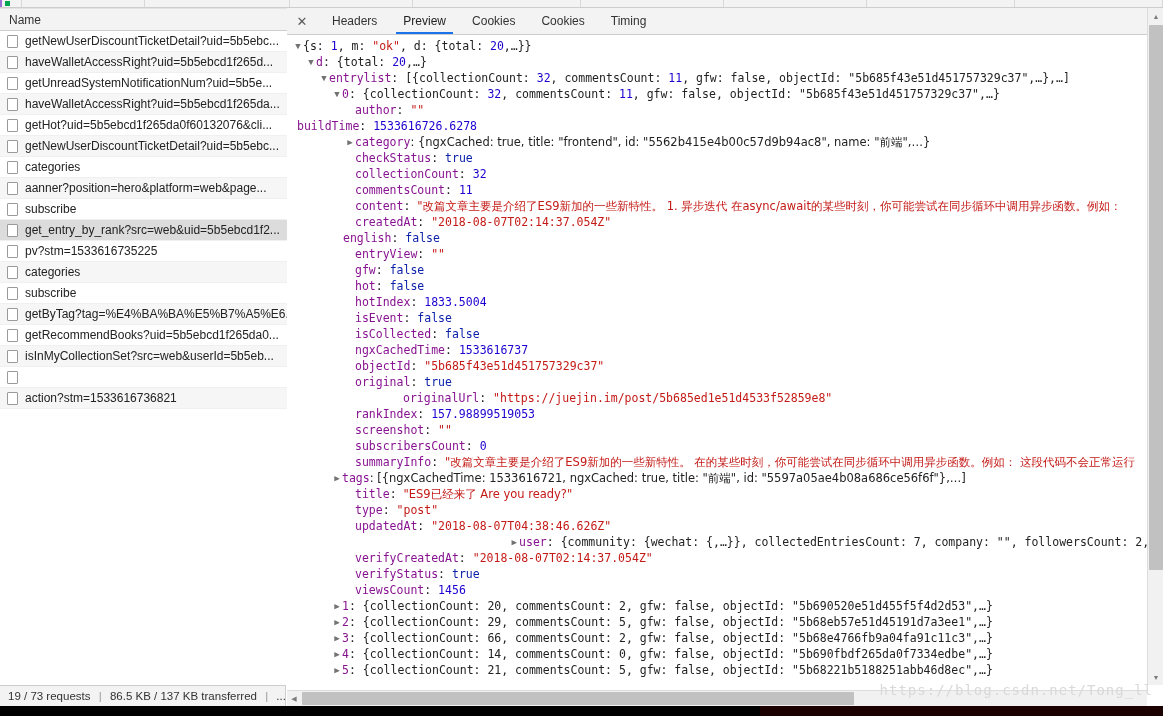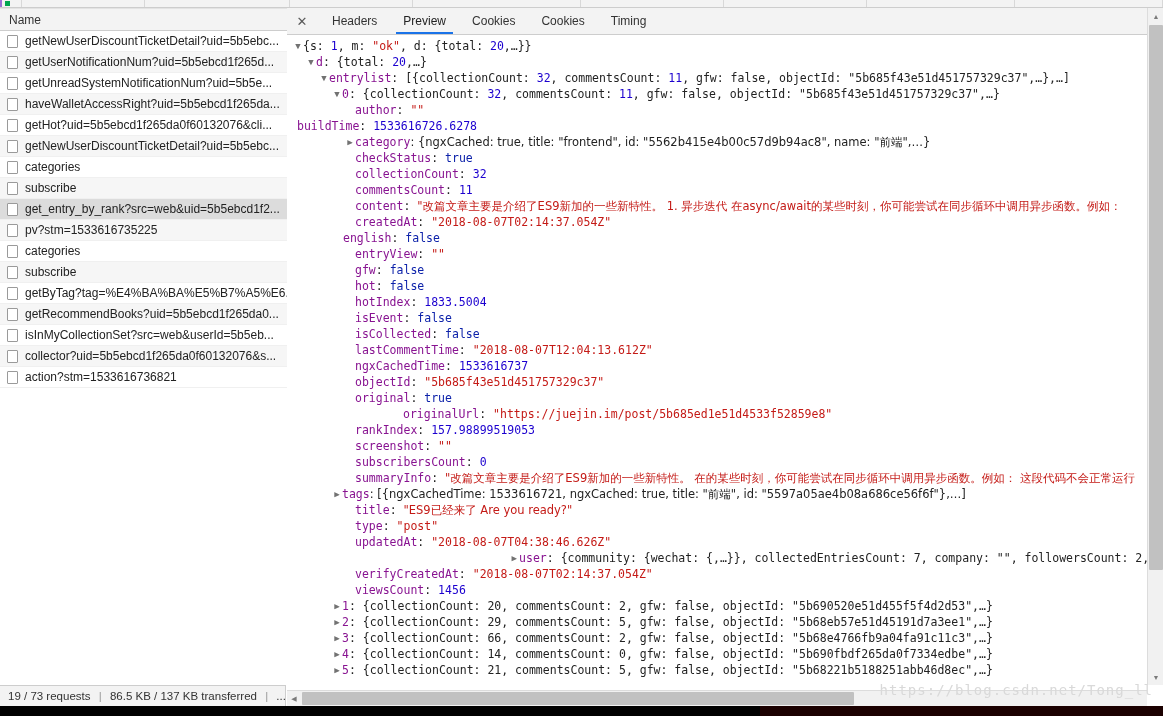--- a/index.html
+++ b/index.html
@@ -290,21 +290,21 @@
 
   <div class="left-panel">
     <div class="left-header">Name</div>
     <div id="req-list">
         <div class="req-row">
           <span class="req-icon"></span>
           <span class="req-name">getNewUserDiscountTicketDetail?uid=5b5ebc...</span>
         </div>
         <div class="req-row">
           <span class="req-icon"></span>
-          <span class="req-name">getUserNotificationNum?uid=5b5ebcd1f265d...</span>
+          <span class="req-name">haveWalletAccessRight?uid=5b5ebcd1f265d...</span>
         </div>
         <div class="req-row">
           <span class="req-icon"></span>
           <span class="req-name">getUnreadSystemNotificationNum?uid=5b5e...</span>
         </div>
         <div class="req-row">
           <span class="req-icon"></span>
           <span class="req-name">haveWalletAccessRight?uid=5b5ebcd1f265da...</span>
         </div>
         <div class="req-row">
@@ -314,20 +314,24 @@
         <div class="req-row">
           <span class="req-icon"></span>
           <span class="req-name">getNewUserDiscountTicketDetail?uid=5b5ebc...</span>
         </div>
         <div class="req-row">
           <span class="req-icon"></span>
           <span class="req-name">categories</span>
         </div>
         <div class="req-row">
           <span class="req-icon"></span>
+          <span class="req-name">aanner?position=hero&amp;platform=web&amp;page...</span>
+        </div>
+        <div class="req-row">
+          <span class="req-icon"></span>
           <span class="req-name">subscribe</span>
         </div>
         <div class="req-row selected">
           <span class="req-icon"></span>
           <span class="req-name">get_entry_by_rank?src=web&amp;uid=5b5ebcd1f2...</span>
         </div>
         <div class="req-row">
           <span class="req-icon"></span>
           <span class="req-name">pv?stm=1533616735225</span>
         </div>
@@ -346,21 +350,20 @@
         <div class="req-row">
           <span class="req-icon"></span>
           <span class="req-name">getRecommendBooks?uid=5b5ebcd1f265da0...</span>
         </div>
         <div class="req-row">
           <span class="req-icon"></span>
           <span class="req-name">isInMyCollectionSet?src=web&amp;userId=5b5eb...</span>
         </div>
         <div class="req-row">
           <span class="req-icon"></span>
-          <span class="req-name">collector?uid=5b5ebcd1f265da0f60132076&amp;s...</span>
         </div>
         <div class="req-row">
           <span class="req-icon"></span>
           <span class="req-name">action?stm=1533616736821</span>
         </div>
       </div>
   </div>
 
   <div class="right-panel">
     <div class="tabbar">
@@ -386,35 +389,35 @@
         <div class="jline" style="padding-left: 58px;"><span class="tri none"></span><span class="k">commentsCount</span><span class="pl">: </span><span class="num">11</span></div>
         <div class="jline" style="padding-left: 58px;"><span class="tri none"></span><span class="k">content</span><span class="pl">: </span><span class="str cjk">"改篇文章主要是介绍了ES9新加的一些新特性。  1. 异步迭代 在async/await的某些时刻，你可能尝试在同步循环中调用异步函数。例如：</span></div>
         <div class="jline" style="padding-left: 58px;"><span class="tri none"></span><span class="k">createdAt</span><span class="pl">: </span><span class="str">"2018-08-07T02:14:37.054Z"</span></div>
         <div class="jline" style="padding-left: 46px;"><span class="tri none"></span><span class="k">english</span><span class="pl">: </span><span class="bool">false</span></div>
         <div class="jline" style="padding-left: 58px;"><span class="tri none"></span><span class="k">entryView</span><span class="pl">: </span><span class="str">""</span></div>
         <div class="jline" style="padding-left: 58px;"><span class="tri none"></span><span class="k">gfw</span><span class="pl">: </span><span class="bool">false</span></div>
         <div class="jline" style="padding-left: 58px;"><span class="tri none"></span><span class="k">hot</span><span class="pl">: </span><span class="bool">false</span></div>
         <div class="jline" style="padding-left: 58px;"><span class="tri none"></span><span class="k">hotIndex</span><span class="pl">: </span><span class="num">1833.5004</span></div>
         <div class="jline" style="padding-left: 58px;"><span class="tri none"></span><span class="k">isEvent</span><span class="pl">: </span><span class="bool">false</span></div>
         <div class="jline" style="padding-left: 58px;"><span class="tri none"></span><span class="k">isCollected</span><span class="pl">: </span><span class="bool">false</span></div>
-        <div class="jline" style="padding-left: 58px;"><span class="tri none"></span><span class="k">lastCommentTime</span><span class="pl">: </span><span class="str">"2018-08-07T12:04:13.612Z"</span></div>
         <div class="jline" style="padding-left: 58px;"><span class="tri none"></span><span class="k">ngxCachedTime</span><span class="pl">: </span><span class="num">1533616737</span></div>
         <div class="jline" style="padding-left: 58px;"><span class="tri none"></span><span class="k">objectId</span><span class="pl">: </span><span class="str">"5b685f43e51d451757329c37"</span></div>
         <div class="jline" style="padding-left: 58px;"><span class="tri none"></span><span class="k">original</span><span class="pl">: </span><span class="bool">true</span></div>
         <div class="jline" style="padding-left: 58px; margin-left: 48px;"><span class="tri none"></span><span class="k">originalUrl</span><span class="pl">: </span><span class="str">"https://juejin.im/post/5b685ed1e51d4533f52859e8"</span></div>
         <div class="jline" style="padding-left: 58px;"><span class="tri none"></span><span class="k">rankIndex</span><span class="pl">: </span><span class="num">157.98899519053</span></div>
         <div class="jline" style="padding-left: 58px;"><span class="tri none"></span><span class="k">screenshot</span><span class="pl">: </span><span class="str">""</span></div>
         <div class="jline" style="padding-left: 58px;"><span class="tri none"></span><span class="k">subscribersCount</span><span class="pl">: </span><span class="num">0</span></div>
         <div class="jline" style="padding-left: 58px;"><span class="tri none"></span><span class="k">summaryInfo</span><span class="pl">: </span><span class="str cjk">"改篇文章主要是介绍了ES9新加的一些新特性。  在的某些时刻，你可能尝试在同步循环中调用异步函数。例如：   这段代码不会正常运行</span></div>
         <div class="jline" style="padding-left: 45px;"><span class="tri closed"></span><span class="k">tags</span><span class="pl cjk">: [{ngxCachedTime: 1533616721, ngxCached: true, title: "前端", id: "5597a05ae4b08a686ce56f6f"},…]</span></div>
         <div class="jline" style="padding-left: 58px;"><span class="tri none"></span><span class="k">title</span><span class="pl">: </span><span class="str cjk">"ES9已经来了 Are you ready?"</span></div>
         <div class="jline" style="padding-left: 58px;"><span class="tri none"></span><span class="k">type</span><span class="pl">: </span><span class="str">"post"</span></div>
         <div class="jline" style="padding-left: 58px;"><span class="tri none"></span><span class="k">updatedAt</span><span class="pl">: </span><span class="str">"2018-08-07T04:38:46.626Z"</span></div>
         <div class="jline" style="padding-left: 45px; text-align: right;"><span class="tri closed"></span><span class="k">user</span><span class="pl">: {community: {wechat: {,…}}, collectedEntriesCount: 7, company: "", followersCount: 2,…}</span></div>
         <div class="jline" style="padding-left: 58px;"><span class="tri none"></span><span class="k">verifyCreatedAt</span><span class="pl">: </span><span class="str">"2018-08-07T02:14:37.054Z"</span></div>
+        <div class="jline" style="padding-left: 58px;"><span class="tri none"></span><span class="k">verifyStatus</span><span class="pl">: </span><span class="bool">true</span></div>
         <div class="jline" style="padding-left: 58px;"><span class="tri none"></span><span class="k">viewsCount</span><span class="pl">: </span><span class="num">1456</span></div>
         <div class="jline" style="padding-left: 45px;"><span class="tri closed"></span><span class="idx">1</span><span class="pl">: {collectionCount: </span><span class="pl">20</span><span class="pl">, commentsCount: </span><span class="pl">2</span><span class="pl">, gfw: false, objectId: "5b690520e51d455f5f4d2d53",…}</span></div>
         <div class="jline" style="padding-left: 45px;"><span class="tri closed"></span><span class="idx">2</span><span class="pl">: {collectionCount: 29, commentsCount: 5, gfw: false, objectId: "5b68eb57e51d45191d7a3ee1",…}</span></div>
         <div class="jline" style="padding-left: 45px;"><span class="tri closed"></span><span class="idx">3</span><span class="pl">: {collectionCount: 66, commentsCount: 2, gfw: false, objectId: "5b68e4766fb9a04fa91c11c3",…}</span></div>
         <div class="jline" style="padding-left: 45px;"><span class="tri closed"></span><span class="idx">4</span><span class="pl">: {collectionCount: 14, commentsCount: 0, gfw: false, objectId: "5b690fbdf265da0f7334edbe",…}</span></div>
         <div class="jline" style="padding-left: 45px;"><span class="tri closed"></span><span class="idx">5</span><span class="pl">: {collectionCount: 21, commentsCount: 5, gfw: false, objectId: "5b68221b5188251abb46d8ec",…}</span></div>
       </div>
   </div>
 
   <div class="vscroll">

